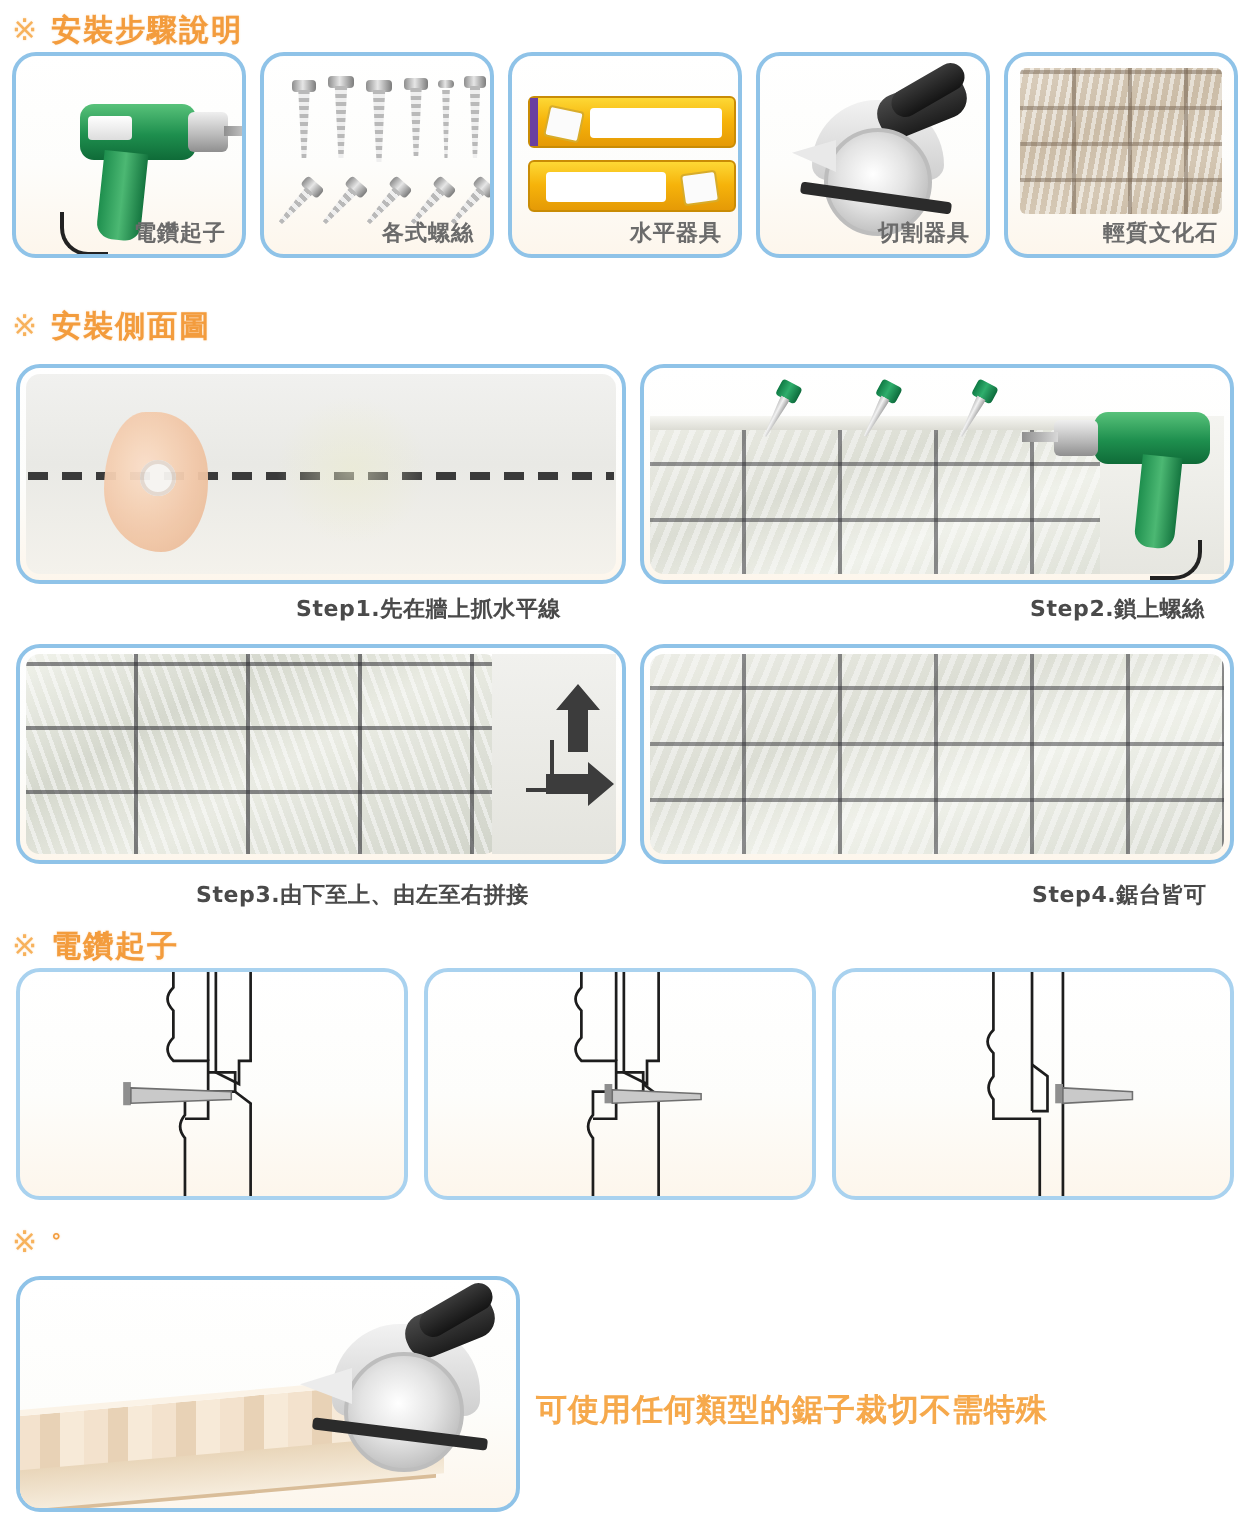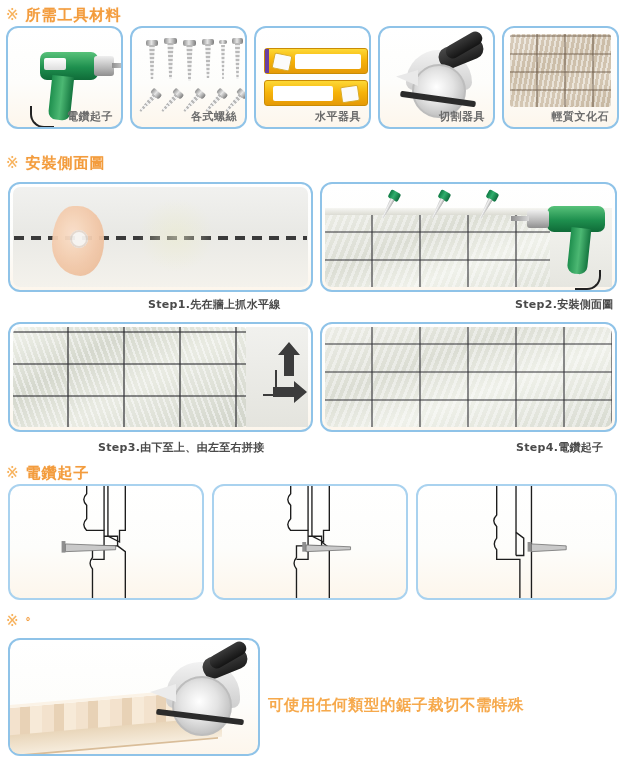--- a/index.html
+++ b/index.html
@@ -182,21 +182,21 @@
       linear-gradient(160deg,#e6ddcf 0%, #cfc2ad 40%, #ded3c1 70%, #c6b8a1 100%);
   }
 </style>
 </head>
 <body>
 
 <div class="page">
 
   <div class="sect-head" style="position:absolute;left:0;top:8px;">
     <span class="mark">※</span>
-    <span>所需工具材料</span>
+    <span>安裝步驟說明</span>
   </div>
 
   <div class="tools-row">
 
     <div class="card tool-card">
       <div class="tool-art">
         <div class="drill" style="left:8px;top:12px;width:100px;height:86px;">
           <div class="body" style="left:20px;top:8px;width:58px;height:28px;"></div>
           <div class="grip" style="left:30px;top:32px;width:22px;height:44px;"></div>
           <div class="chuck" style="left:74px;top:12px;width:20px;height:20px;"></div>
@@ -323,40 +323,40 @@
       </div>
     <div style="position:absolute;right:3px;top:24px;width:62px;bottom:3px;background:linear-gradient(180deg,#f4f4f0,#e6e6e0);"></div>
     <div class="drill" style="right:4px;top:16px;width:92px;height:92px;">
       <div class="body" style="left:28px;top:6px;width:58px;height:26px;"></div>
       <div class="grip" style="left:50px;top:28px;width:20px;height:46px;"></div>
       <div class="chuck" style="left:8px;top:10px;width:22px;height:18px;"></div>
       <div class="bit" style="left:-8px;top:16px;width:18px;height:5px;"></div>
       <div class="cord" style="left:56px;top:70px;width:26px;height:20px;"></div>
     </div>
   </div>
-  <div class="step-cap" style="left:515px;top:297px;">Step2.安裝側面圖</div>
+  <div class="step-cap" style="left:515px;top:297px;">Step2.鎖上螺絲</div>
 
   <div class="card step-card" style="left:8px;top:322px;width:305px;height:110px;">
     <div class="wall rowshift" style="inset:3px 62px 3px 3px;"></div>
     <div style="position:absolute;right:3px;top:3px;width:62px;bottom:3px;background:linear-gradient(180deg,#f1f1ee,#e4e4de);"></div>
     <svg style="position:absolute;right:10px;top:18px;width:24px;height:34px;" viewBox="0 0 24 34">
       <path class="arr" d="M12 0 L23 13 L17 13 L17 34 L7 34 L7 13 L1 13 Z"></path>
     </svg>
     <svg style="position:absolute;right:4px;top:56px;width:34px;height:24px;" viewBox="0 0 34 24">
       <path class="arr" d="M34 12 L21 23 L21 17 L0 17 L0 7 L21 7 L21 1 Z"></path>
     </svg>
     <div style="position:absolute;right:34px;top:46px;width:2px;height:26px;background:#3c3c3c;"></div>
     <div style="position:absolute;right:34px;top:70px;width:14px;height:2px;background:#3c3c3c;"></div>
   </div>
   <div class="step-cap" style="left:98px;top:440px;">Step3.由下至上、由左至右拼接</div>
 
   <div class="card step-card" style="left:320px;top:322px;width:297px;height:110px;">
     <div class="wall"></div>
   </div>
-  <div class="step-cap" style="left:516px;top:440px;">Step4.電鑽起子</div>
+  <div class="step-cap" style="left:516px;top:440px;">Step4.鋸台皆可</div>
 
   <div class="sect-head" style="position:absolute;left:0;top:466px;">
     <span class="mark">※</span>
     <span>電鑽起子</span>
   </div>
 
   <div class="card side-card soft" style="left:8px;width:196px;">
     <svg viewBox="0 0 196 116" style="width:100%;height:100%;">
       <g fill="none" stroke="#1d1d1d" stroke-width="1.4">
         <path d="M78 0 L78 8 Q72 14 78 20 L78 34 Q72 40 78 46 L96 46 L96 62 L84 62 L84 74 Q79 80 84 86 L84 116"></path>

